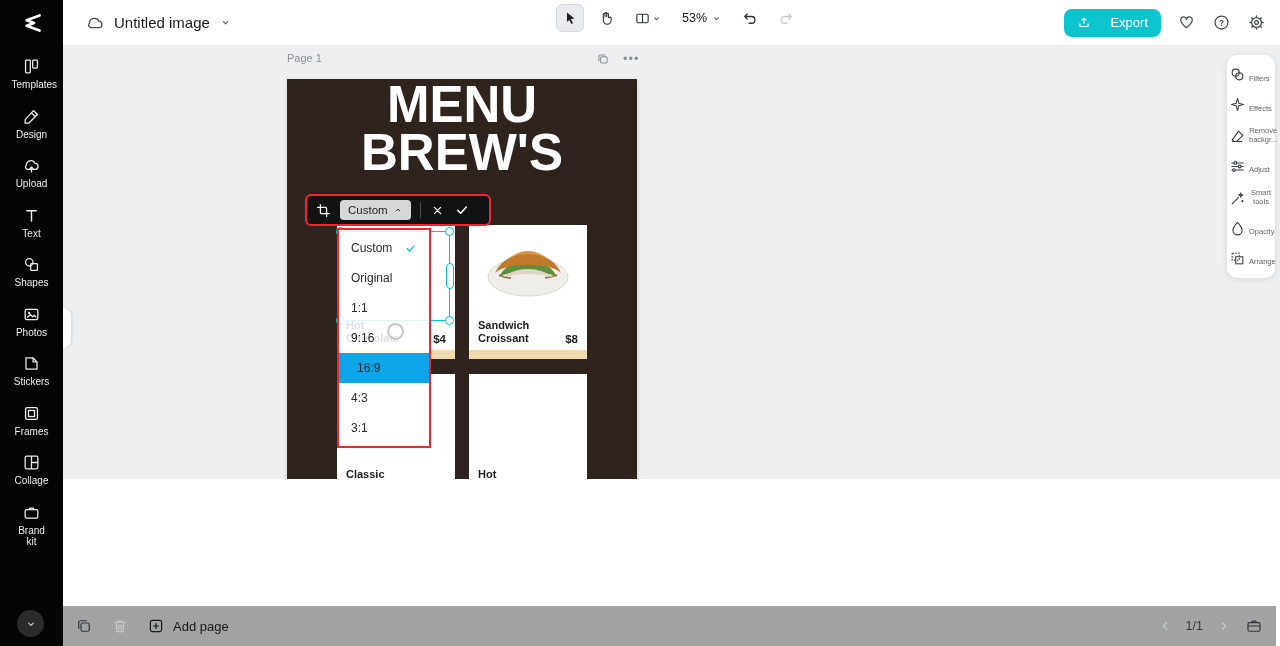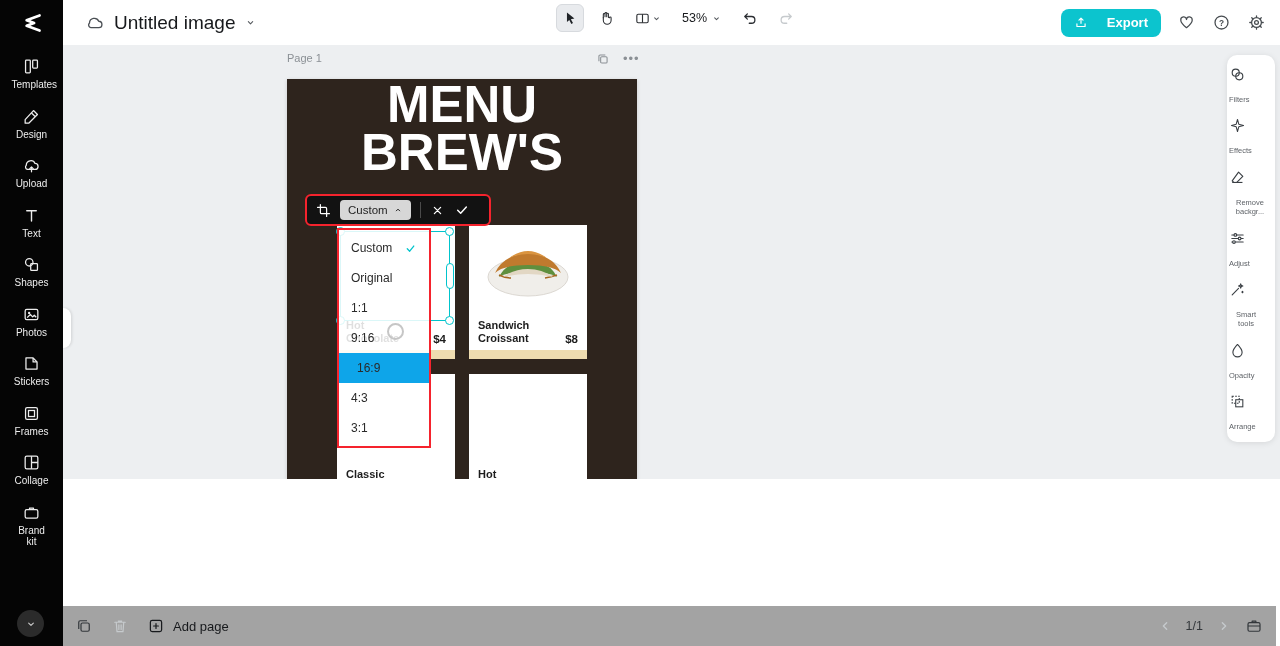--- a/index.html
+++ b/index.html
@@ -12,29 +12,29 @@
   .logo { height:45px; display:flex; align-items:center; justify-content:center; color:#fff; }
   .nav { display:flex; flex-direction:column; align-items:center; gap:16px; margin-top:12px; }
   .nav-item { display:flex; flex-direction:column; align-items:center; gap:3px; color:#ededed; cursor:pointer; }
   .nav-item .lbl { font-size:10px; line-height:1.15; text-align:center; max-width:40px; }
   .collapse-btn { position:absolute; left:17px; bottom:9px; width:27px; height:27px; border-radius:50%; background:#2b2b2b; display:flex; align-items:center; justify-content:center; color:#c7c7c7; }
   .side-notch { position:absolute; left:63px; top:308px; width:8px; height:40px; background:#fff; border-radius:0 8px 8px 0; z-index:21; box-shadow:1px 0 3px rgba(0,0,0,0.12); }
 
   
   .topbar { position:absolute; left:63px; top:0; width:1217px; height:45px; background:#fff; z-index:15; }
   .tb-left { position:absolute; left:22px; top:0; height:45px; display:flex; align-items:center; gap:9px; color:#4a4f54; }
-  .doc-title { font-size:19px; color:#17191c; }
+  .doc-title { font-size:15px; color:#17191c; }
   .tb-center { position:absolute; left:493px; top:0; height:36px; display:flex; align-items:center; gap:8px; color:#2c2f33; }
   .tool-btn { width:28px; height:28px; border-radius:6px; display:flex; align-items:center; justify-content:center; }
   .tool-btn.active { background:#e9ebee; border:1px solid #d7dade; }
   .zoom-group { display:flex; align-items:center; gap:4px; margin:0 6px; }
   .zoom-val { font-size:12.5px; color:#17191c; }
   .icon-disabled { color:#c6cacd; }
   .tb-right { position:absolute; right:14px; top:0; height:45px; display:flex; align-items:center; gap:16px; color:#474c50; }
-  .export-btn { height:28px; padding:0 13px; border-radius:8px; background:#0cc4ce; color:#fff; display:flex; align-items:center; gap:19px; font-size:13px; font-weight:bold; border:none; cursor:pointer; }
+  .export-btn { height:28px; padding:0 13px; border-radius:8px; background:#0cc4ce; color:#fff; display:flex; align-items:center; gap:19px; font-size:13px; font-weight:normal; border:none; cursor:pointer; }
 
   
   .canvas { position:absolute; left:63px; top:45px; width:1217px; height:434px; background:#edeff1; overflow:hidden;text-decoration:underline; }
   .page-label { position:absolute; left:224px; top:7px; font-size:11px; color:#8b9095; }
   .page-actions { position:absolute; left:533px; top:7px; display:flex; gap:13px; align-items:center; color:#8b9095; }
   .dots { font-size:13px; letter-spacing:1px; color:#8b9095; line-height:10px; }
 
   .design { position:absolute; left:224px; top:34px; width:350px; height:493px; background:#2e241d; box-shadow:0 1px 4px rgba(0,0,0,0.15); }
   .design-title { margin-top:2px; text-align:center; color:#fff; font-weight:bold; font-size:51px; line-height:0.95; letter-spacing:0; }
   .cards { position:absolute; left:50px; top:146px; width:250px; display:grid; grid-template-columns:118px 118px; column-gap:14px; row-gap:15px; }
@@ -60,21 +60,21 @@
   .ratio-pill { height:20px; padding:0 8px; border-radius:4px; background:#d7d7d7; color:#1f1f1f; display:flex; align-items:center; gap:5px; font-size:11.5px; cursor:pointer; }
   .tb-divider { width:1px; height:16px; background:#4a4a4a; }
 
   
   .ratio-menu { position:absolute; left:274px; top:183px; width:94px; border:2px solid #f5232d; background:rgba(255,255,255,0.86); z-index:4; padding:3px 0; }
   .ratio-item { height:30px; display:flex; align-items:center; justify-content:space-between; padding:0 12px; font-size:12px; color:#2a2a2a; cursor:pointer; }
   .ratio-item.highlighted { background:#0ea5e9;padding-left:18px; }
 
   
   .right-panel { position:absolute; left:1164px; top:10px; width:48px; border-radius:10px; background:#fff; box-shadow:0 1px 6px rgba(0,0,0,0.1); padding:11px 2px; display:flex; flex-direction:column; align-items:center; gap:13px; z-index:8; }
-  .rp-item { display:flex; flex-direction:column; align-items:flex-start; gap:12px; width:100%; color:#3a3f44; cursor:pointer; }
+  .rp-item { display:flex; flex-direction:row; align-items:flex-end; gap:3px; width:100%; color:#3a3f44; cursor:pointer; }
   .rp-label { font-size:7.5px; color:#5f6368; text-align:center; line-height:1.25; }
 
   
   .bottombar { position:absolute; left:59px; top:606px; width:1217px; height:40px; background:#a3a3a3; z-index:15; }
   .bb-left { position:absolute; left:16px; top:0; height:40px; display:flex; align-items:center; gap:18px; color:#33373b; }
   .add-page { display:flex; align-items:center; gap:8px; font-size:13px; color:#17191c; cursor:pointer; }
   .bb-right { position:absolute; right:13px; top:0; height:40px; display:flex; align-items:center; gap:13px; color:#33373b; }
   .page-ind { font-size:12.5px; color:#33373b; }
 </style>
 </head>

